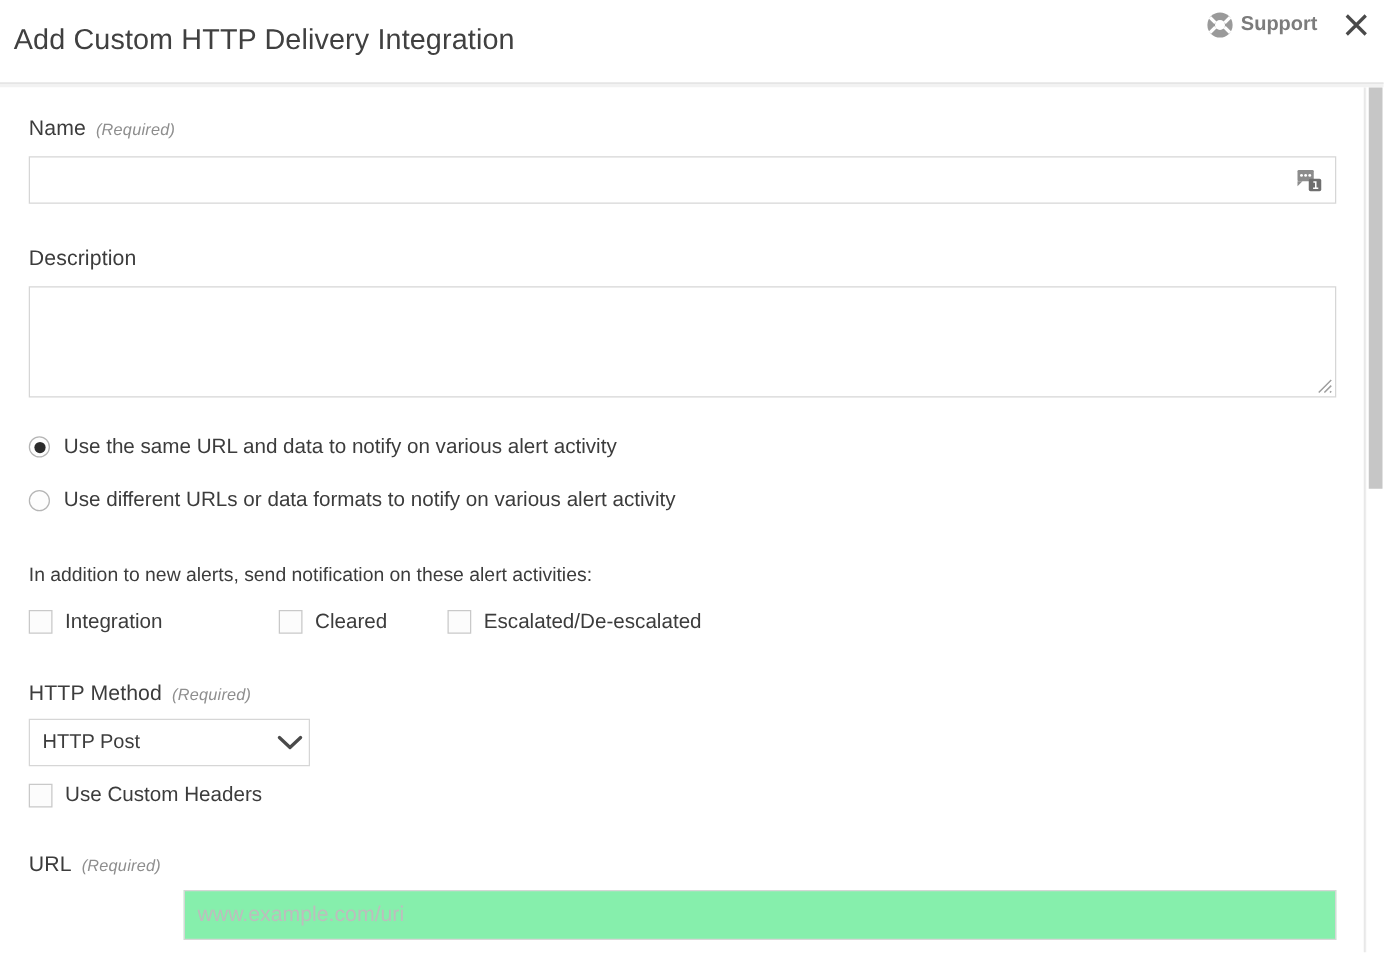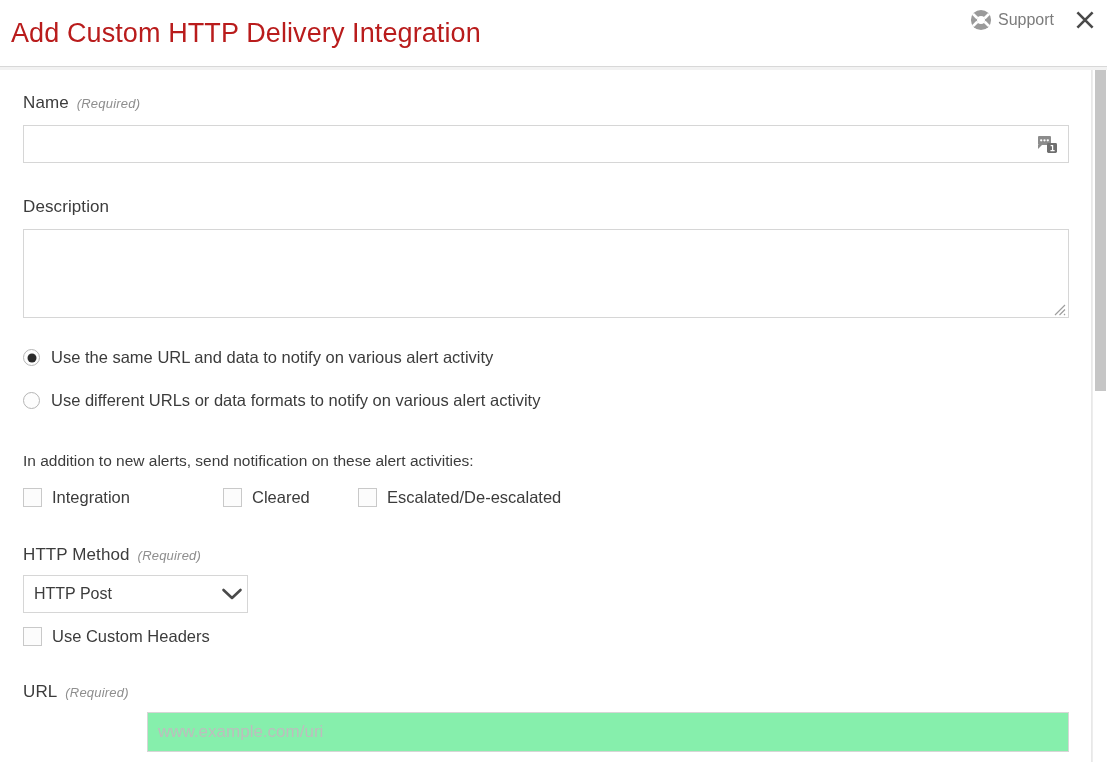--- a/index.html
+++ b/index.html
@@ -23,23 +23,23 @@
     left: 0;
     width: 1107px;
     height: 68px;
     background: #ffffff;
     box-sizing: border-box;
   }
   .header-title {
     position: absolute;
     left: 11px;
     top: 18px;
-    font-size: 27px;
+    font-size: 23px;
     font-weight: 400;
-    color: #b91c1c;
+    color: #404040;
     letter-spacing: 0.1px;
     white-space: nowrap;
   }
   .header-right {
     position: absolute;
     right: 0;
     top: 0;
     height: 40px;
     display: flex;
     align-items: center;
@@ -53,21 +53,21 @@
   }
   .support-icon {
     width: 22px;
     height: 22px;
     display: block;
     flex: none;
   }
   .support-label {
     font-size: 16px;
     color: #7c7c7c;
-    font-weight: 400;
+    font-weight: 700;
   }
   .close-btn {
     width: 34px;
     height: 34px;
     margin-right: 5px;
     display: flex;
     align-items: center;
     justify-content: center;
     cursor: pointer;
   }

